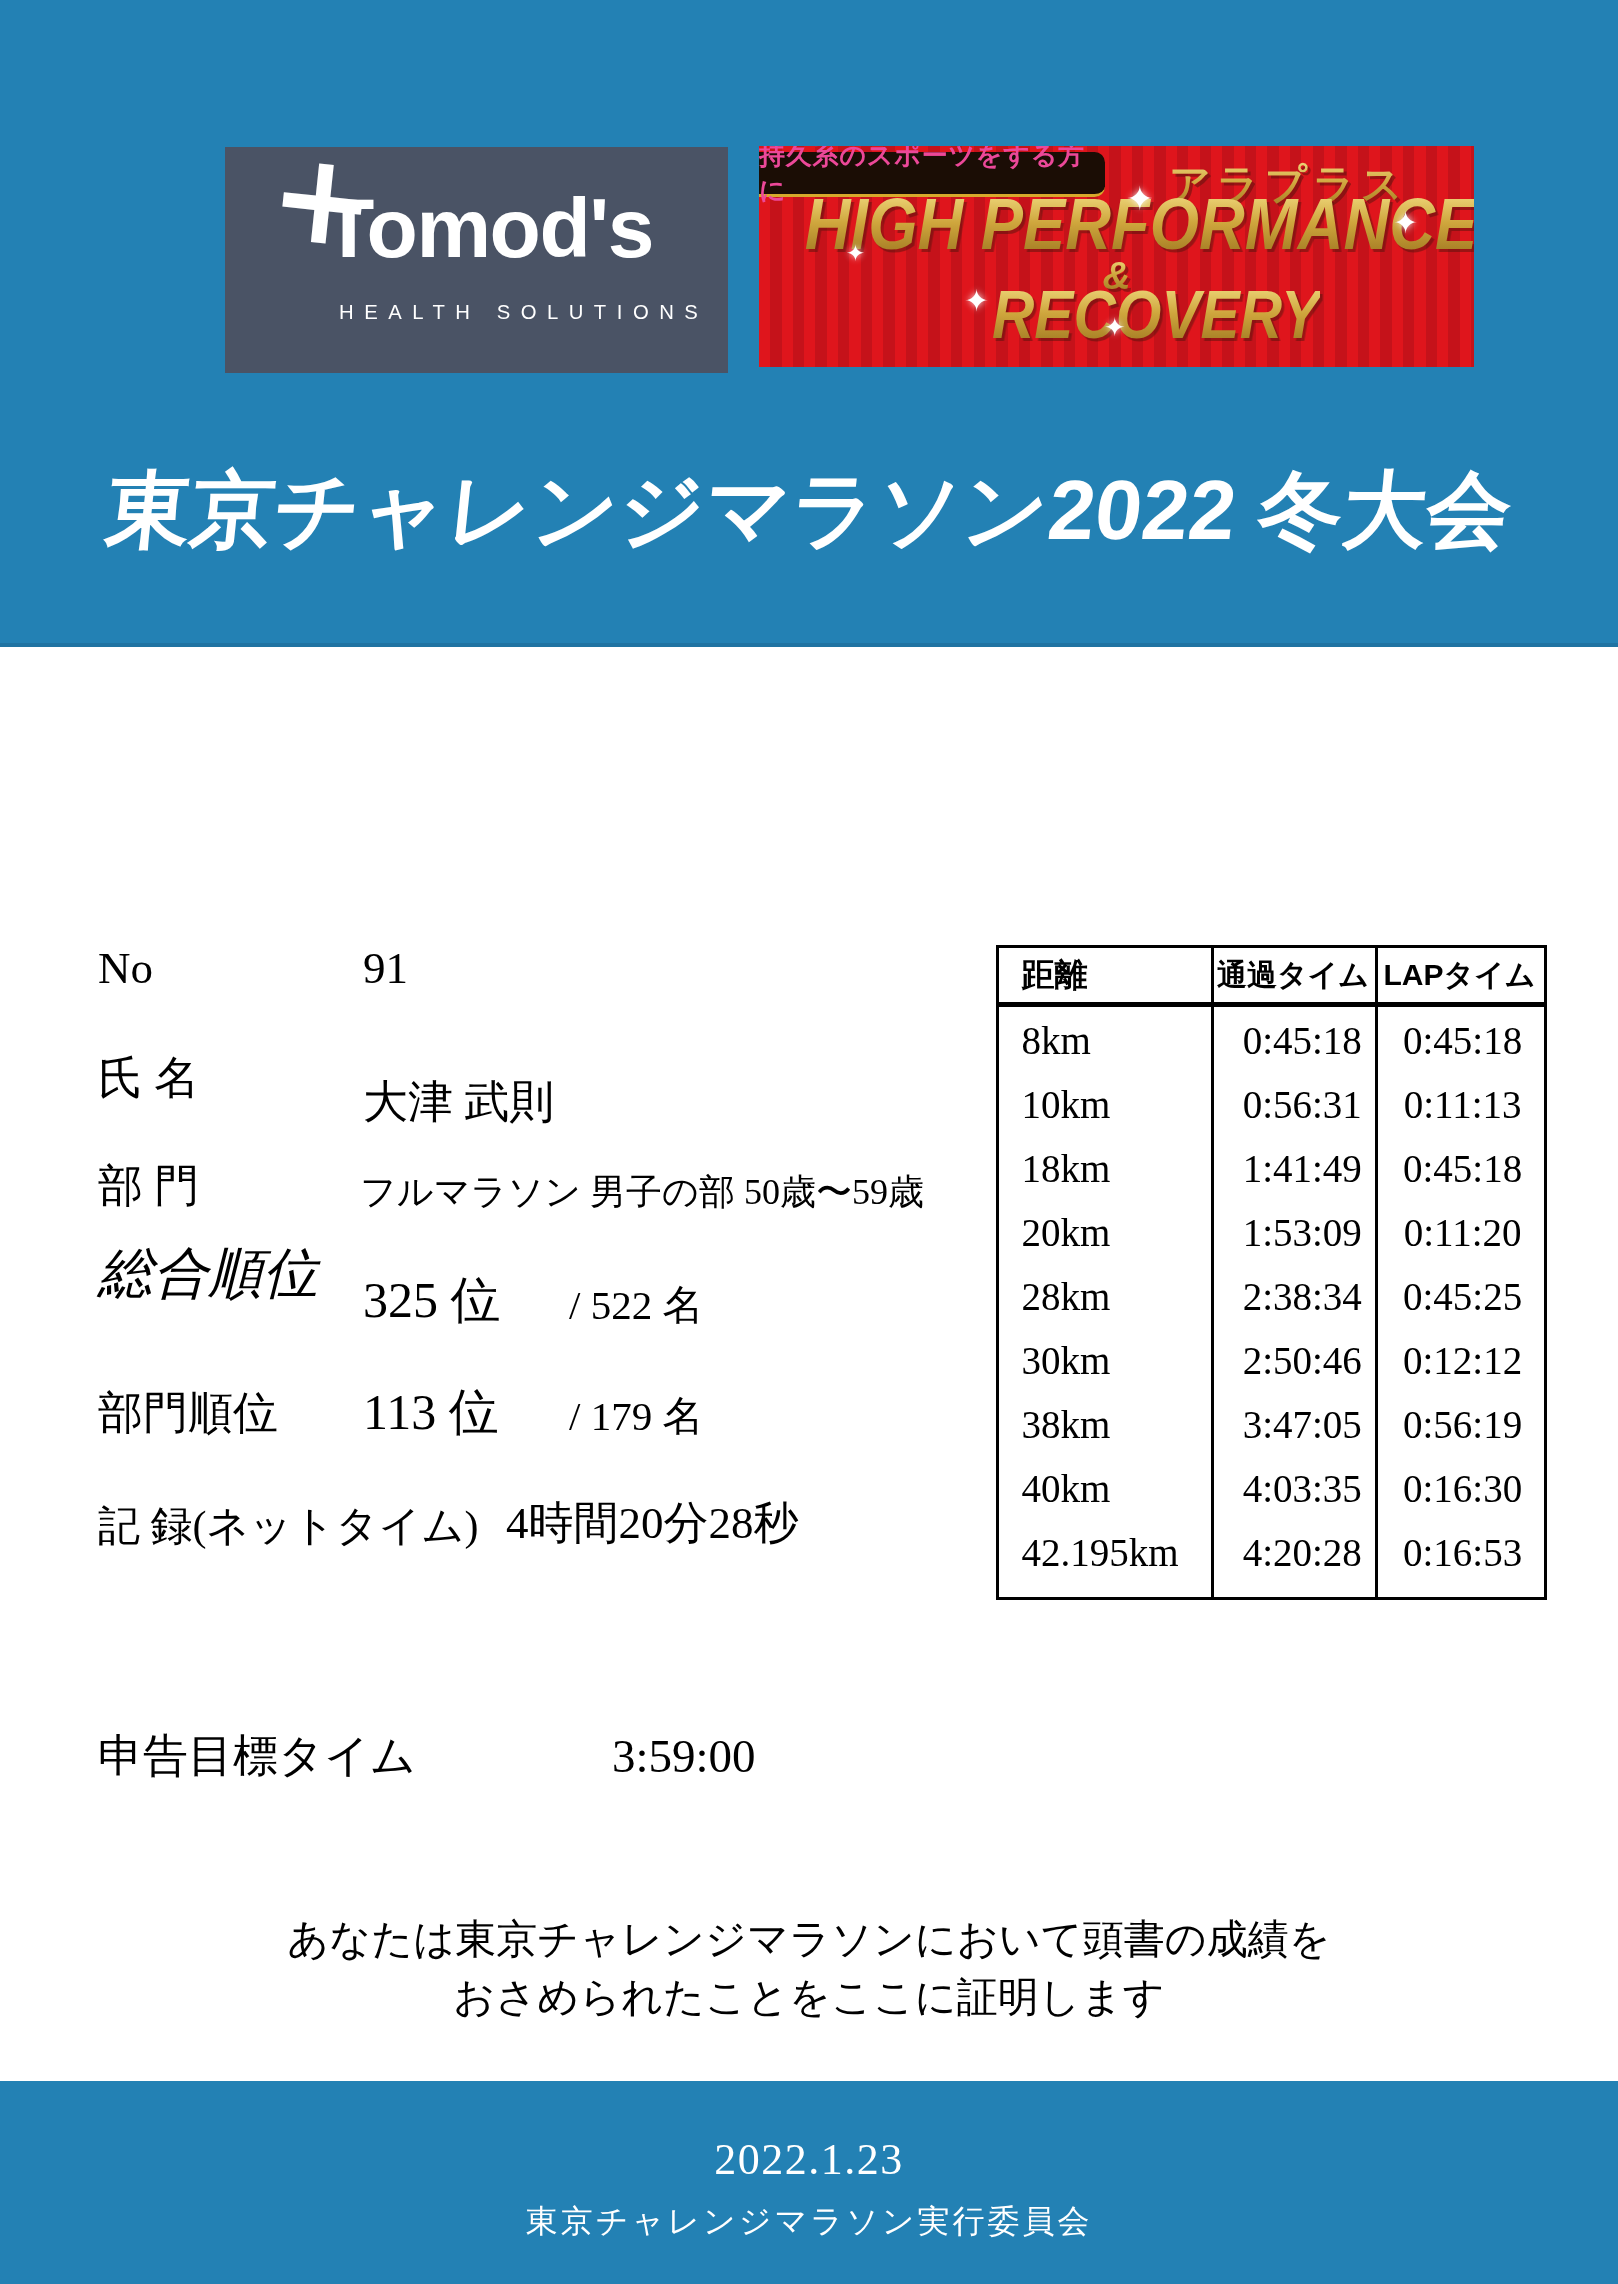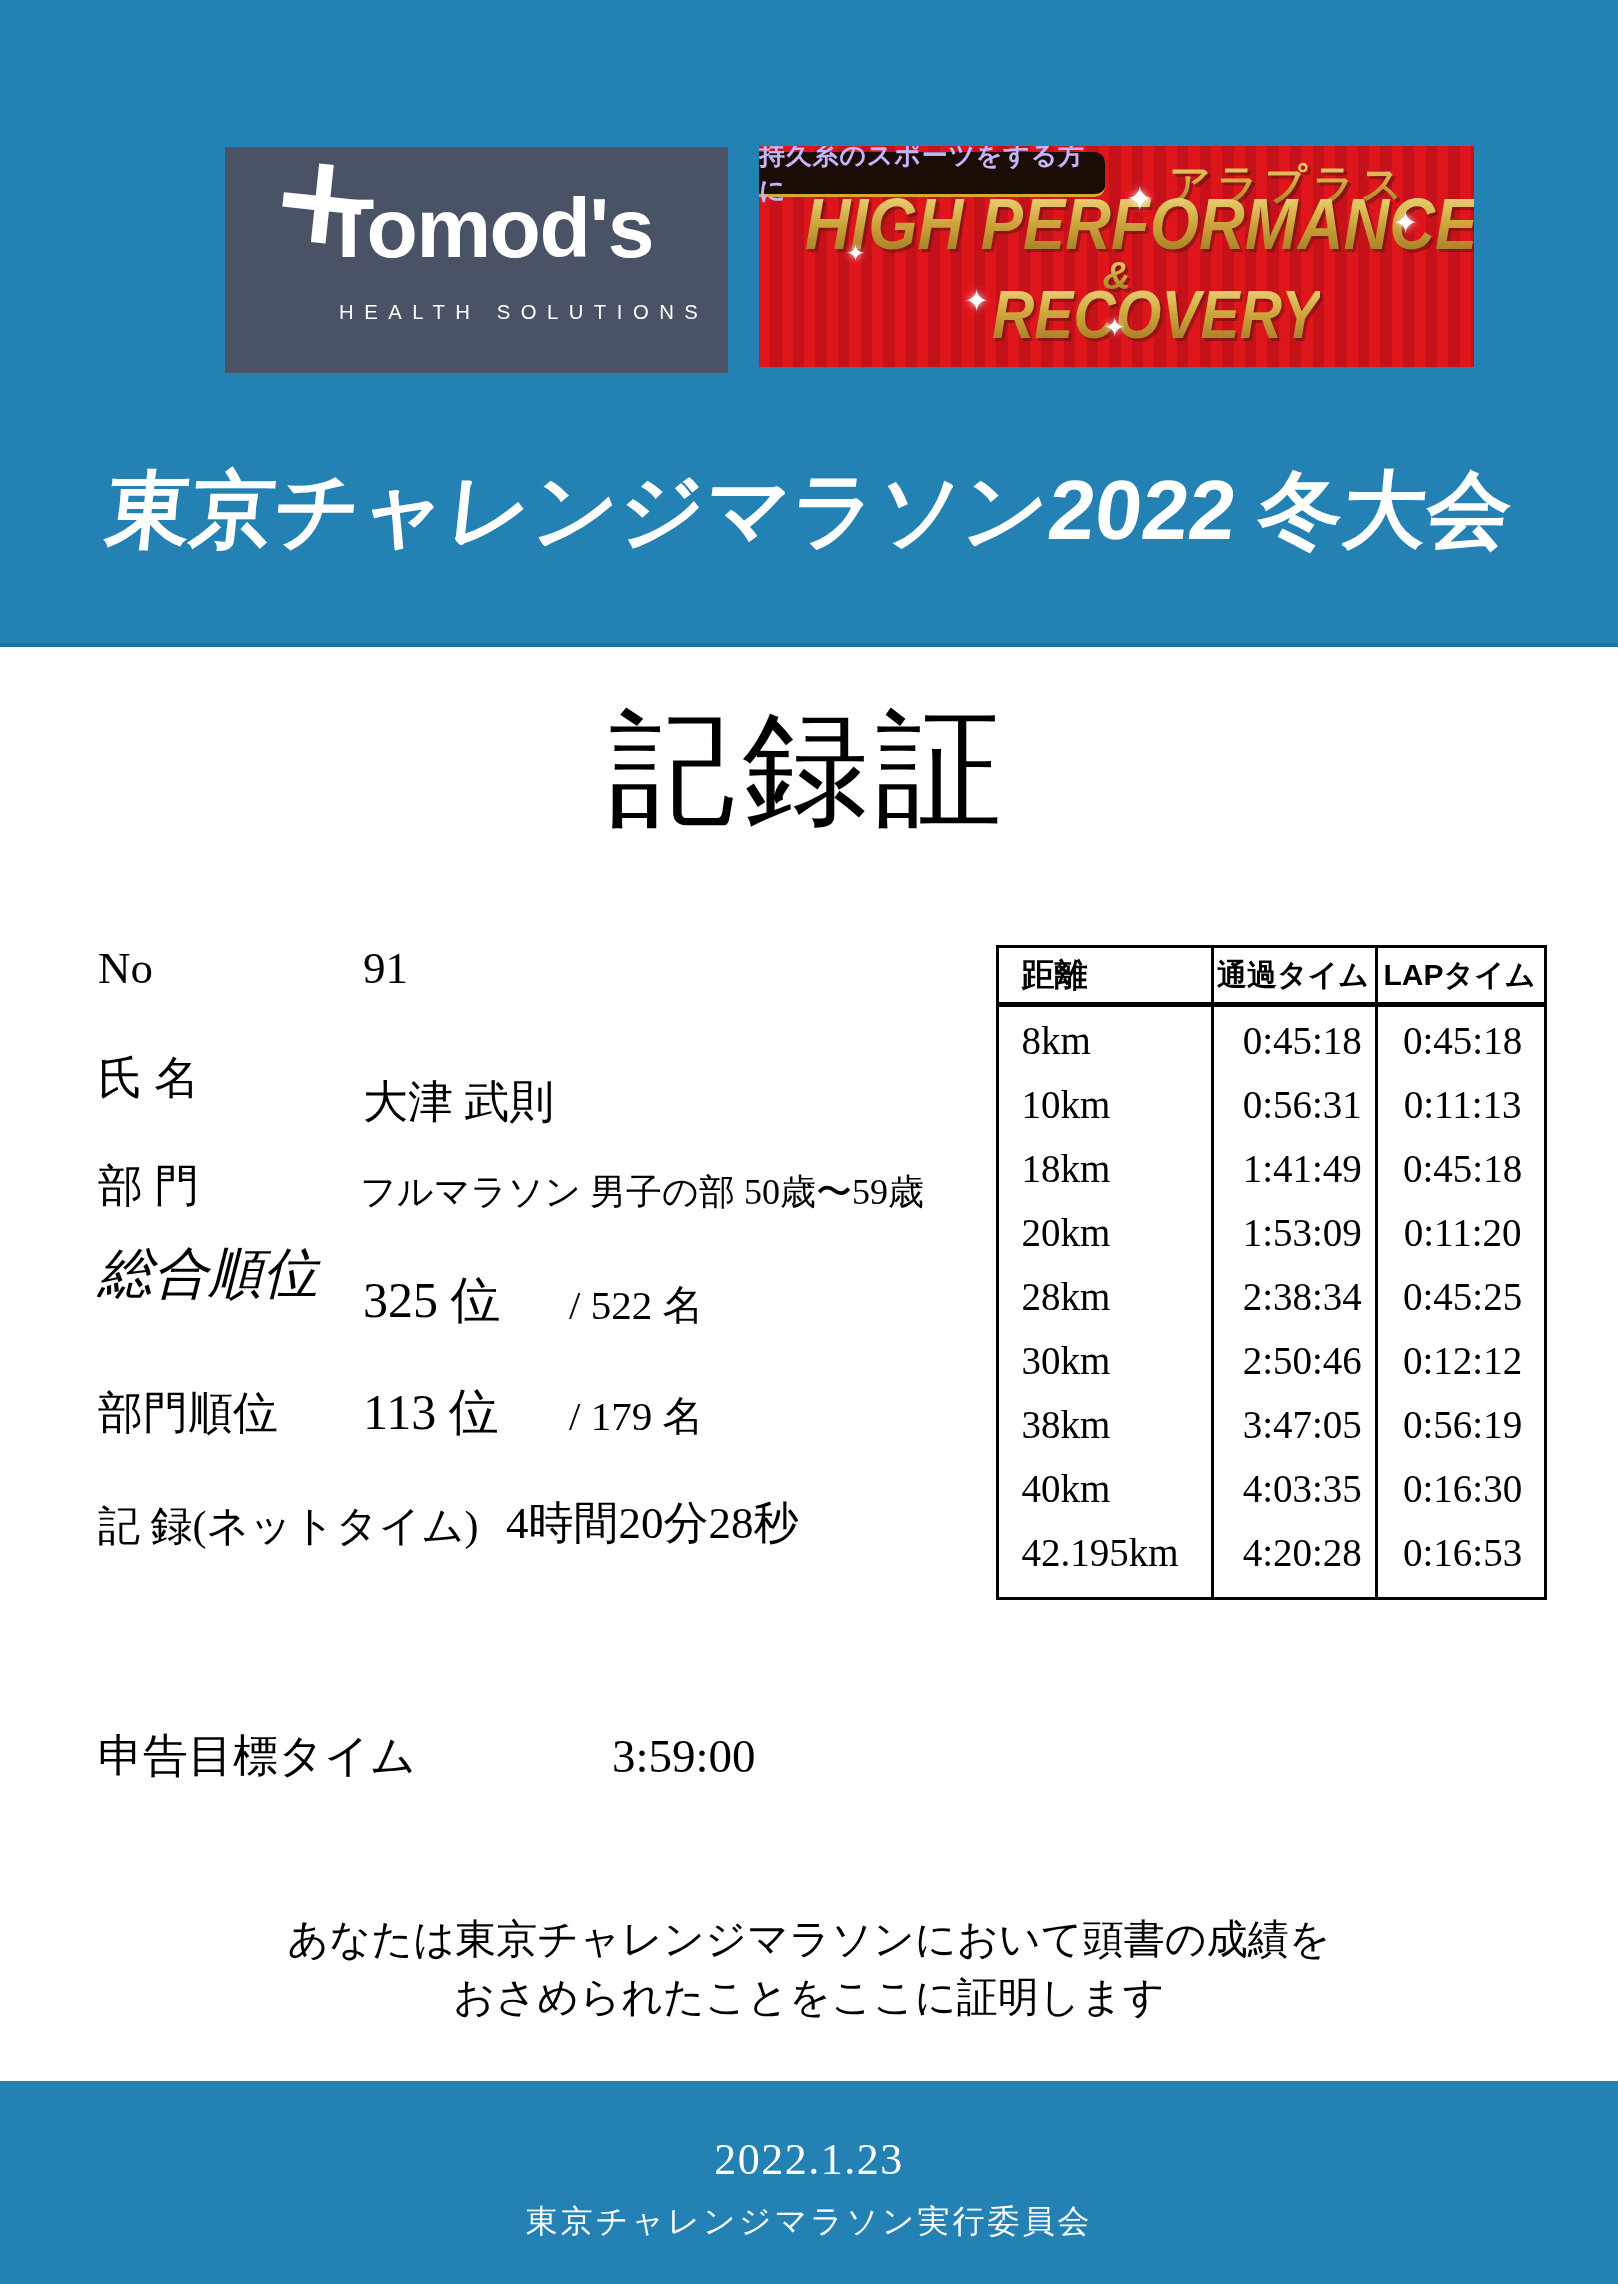--- a/index.html
+++ b/index.html
@@ -19,21 +19,21 @@
              font-family:"Liberation Sans","DejaVu Sans",sans-serif;letter-spacing:-1.5px;line-height:1;}
   .logo-tag{position:absolute;left:114px;top:154px;font-size:20.3px;color:#fff;letter-spacing:10.5px;
             font-family:"Liberation Sans","DejaVu Sans",sans-serif;}
 
   
   .banner{position:absolute;left:759px;top:146px;width:715px;height:221px;
           background:repeating-linear-gradient(90deg,#df151c 0 11.3px,#c5121a 11.3px 22.6px);overflow:hidden;}
   .banner-tagbox{position:absolute;left:0;top:6px;width:346px;height:42px;background:#1b0d05;
                  border-radius:0 10.5px 10.5px 0;border-bottom:3.8px solid #d7a92c;
                  display:flex;align-items:center;justify-content:center;}
-  .banner-tagbox span{font-size:26px;font-weight:bold;color:#c4b5fd;
+  .banner-tagbox span{font-size:26px;font-weight:bold;color:#ec4899;
                  font-family:"Liberation Sans","DejaVu Sans",sans-serif;letter-spacing:0.8px;}
   .gold-grad{background:linear-gradient(180deg,#f4df85 0%,#cfa63d 48%,#9c741f 100%);
              -webkit-background-clip:text;background-clip:text;color:transparent;
              filter:drop-shadow(3px 3px 0 rgba(70,20,10,0.45));}
   .banner-brand{position:absolute;left:410px;top:10.5px;font-size:41px;font-weight:bold;
                 font-family:"Liberation Serif","DejaVu Serif",serif;letter-spacing:6px;}
   .banner-l1{position:absolute;left:0;top:42px;width:100%;text-align:center;font-size:72px;
              font-style:italic;font-weight:bold;line-height:1;white-space:nowrap;
              font-family:"Liberation Sans","DejaVu Sans",sans-serif;}
   .banner-l1 .inner{display:inline-block;transform:scaleX(0.88);}
@@ -133,21 +133,20 @@
       <span class="sparkle s1">✦</span>
       <span class="sparkle s2">✦</span>
       <span class="sparkle s3">✦</span>
       <span class="sparkle s4">✦</span>
       <span class="sparkle s5">✦</span>
     </div>
 
     <div class="event-title">東京チャレンジマラソン2022 冬大会</div>
   </div>
 
-  <div class="doc-title serif">記録証</div>
 
   <div class="fld lbl-no serif">No</div>
   <div class="fld val-no serif">91</div>
 
   <div class="fld lbl-name serif">氏 名</div>
   <div class="fld val-name serif">大津 武則</div>
 
   <div class="fld lbl-div serif">部 門</div>
   <div class="fld val-div serif">フルマラソン 男子の部 50歳〜59歳</div>
 

